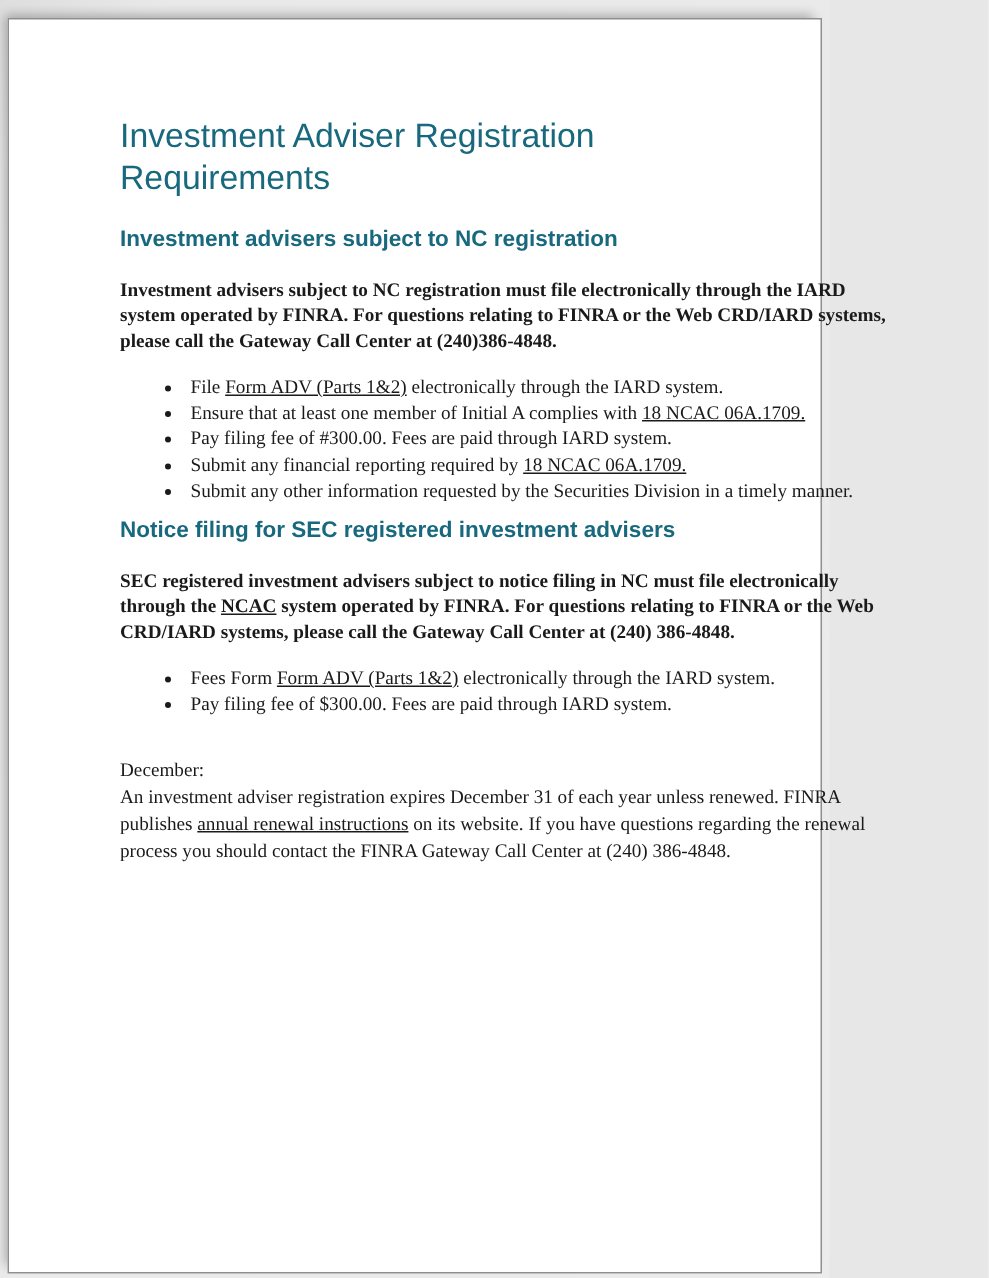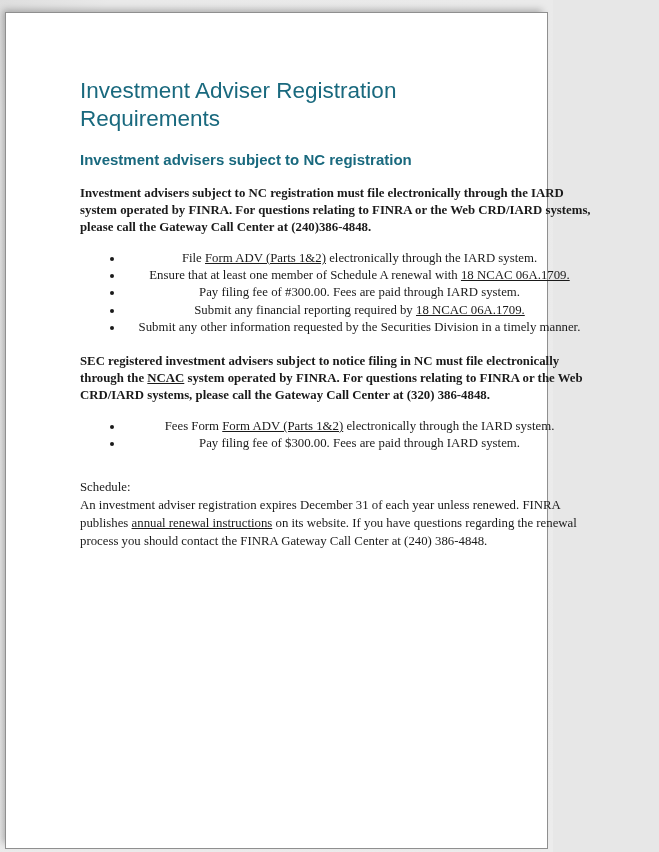--- a/index.html
+++ b/index.html
@@ -54,21 +54,20 @@
   p {
     margin: 0;
     font-size: 12.8px;
     line-height: 17px;
   }
   p.intro { margin-top: 17px; font-weight: bold; }
   p.list-label { margin-top: 7px; }
   ul.doc-list {
     margin: 14px 0 0 0;
     padding: 0 0 0 44px;
-    text-align: center;
   }
   ul.doc-list li {
     font-size: 12.8px;
     line-height: 17.2px;
     padding-left: 3px;
   }
   .renewals { margin-top: 26px; line-height: 18px; }
   .renewals p { line-height: 18px; }
   .note { margin-top: 13px; line-height: 18px; }
   a.doc-link {
@@ -87,36 +86,37 @@
 
       <h1 class="title">Investment Adviser Registration Requirements</h1>
 
       <h2 class="sec">Investment advisers subject to NC registration</h2>
 
       <p class="intro">Investment advisers subject to NC registration must file electronically through the IARD system operated by FINRA. For questions relating to FINRA or the Web CRD/IARD systems, please call the Gateway Call Center at (240)386-4848.</p>
 
 
       <ul class="doc-list">
         <li><span>File </span><a class="doc-link">Form ADV (Parts 1&amp;2)</a><span> electronically through the IARD system.</span></li>
-        <li><span>Ensure that at least one member of Schedule A renewal with </span><a class="doc-link">18 NCAC 06A.1709.</a></li>
+        <li><span>Ensure that at least one member of Initial A complies with </span><a class="doc-link">18 NCAC 06A.1709.</a></li>
         <li><span>Pay filing fee of #300.00. Fees are paid through IARD system.</span></li>
         <li><span>Submit any financial reporting required by </span><a class="doc-link">18 NCAC 06A.1709.</a></li>
         <li><span>Submit any other information requested by the Securities Division in a timely manner.</span></li>
       </ul>
 
+      <h2 class="sec second">Notice filing for SEC registered investment advisers</h2>
 
-      <p class="intro"><span>SEC registered investment advisers subject to notice filing in NC must file electronically through the </span><a class="doc-link">NCAC</a><span> system operated by FINRA. For questions relating to FINRA or the Web CRD/IARD systems, please call the Gateway Call Center at (320) 386-4848.</span></p>
+      <p class="intro"><span>SEC registered investment advisers subject to notice filing in NC must file electronically through the </span><a class="doc-link">NCAC</a><span> system operated by FINRA. For questions relating to FINRA or the Web CRD/IARD systems, please call the Gateway Call Center at (240) 386-4848.</span></p>
 
 
       <ul class="doc-list">
         <li><span>Fees Form </span><a class="doc-link">Form ADV (Parts 1&amp;2)</a><span> electronically through the IARD system.</span></li>
         <li><span>Pay filing fee of $300.00. Fees are paid through IARD system.</span></li>
       </ul>
 
       <div class="renewals">
-        <p>Schedule:</p>
+        <p>December:</p>
         <p><span>An investment adviser registration expires December 31 of each year unless renewed. FINRA publishes </span><a class="doc-link">annual renewal instructions</a><span> on its website. If you have questions regarding the renewal process you should contact the FINRA Gateway Call Center at (240) 386-4848.</span></p>
       </div>
 
 
     </div>
   </div>
 </div>
 
 </body></html>

